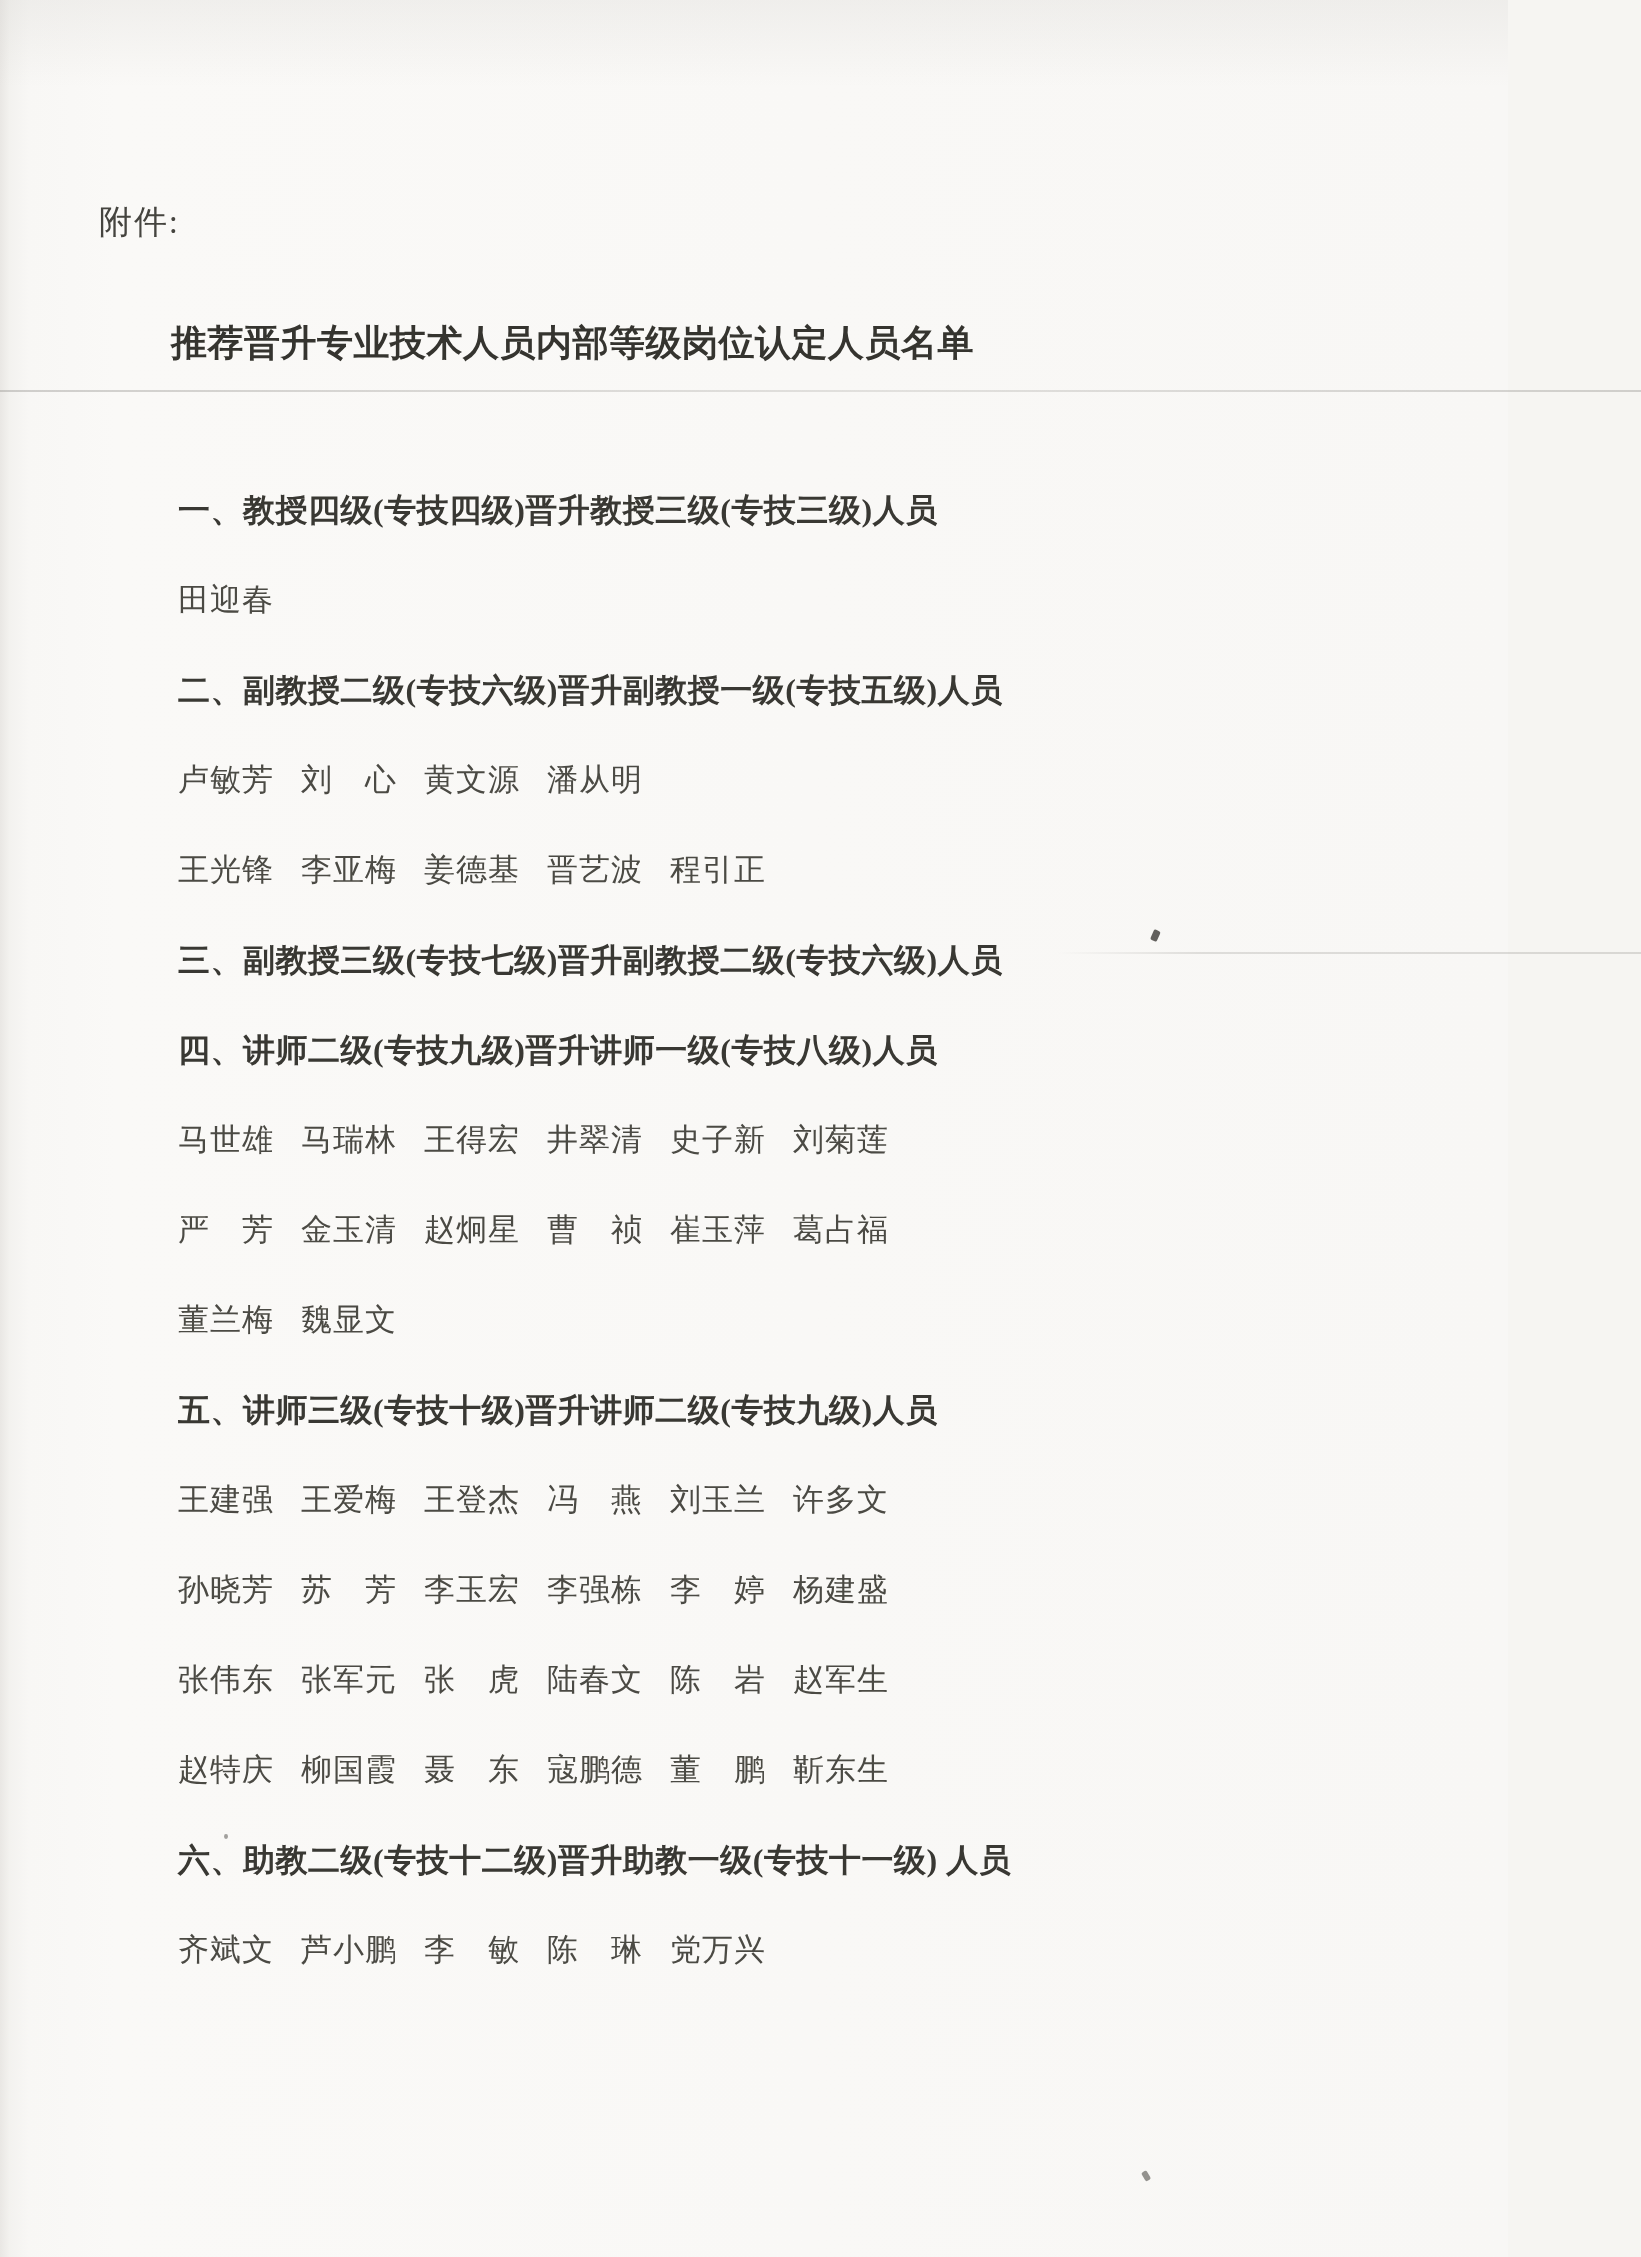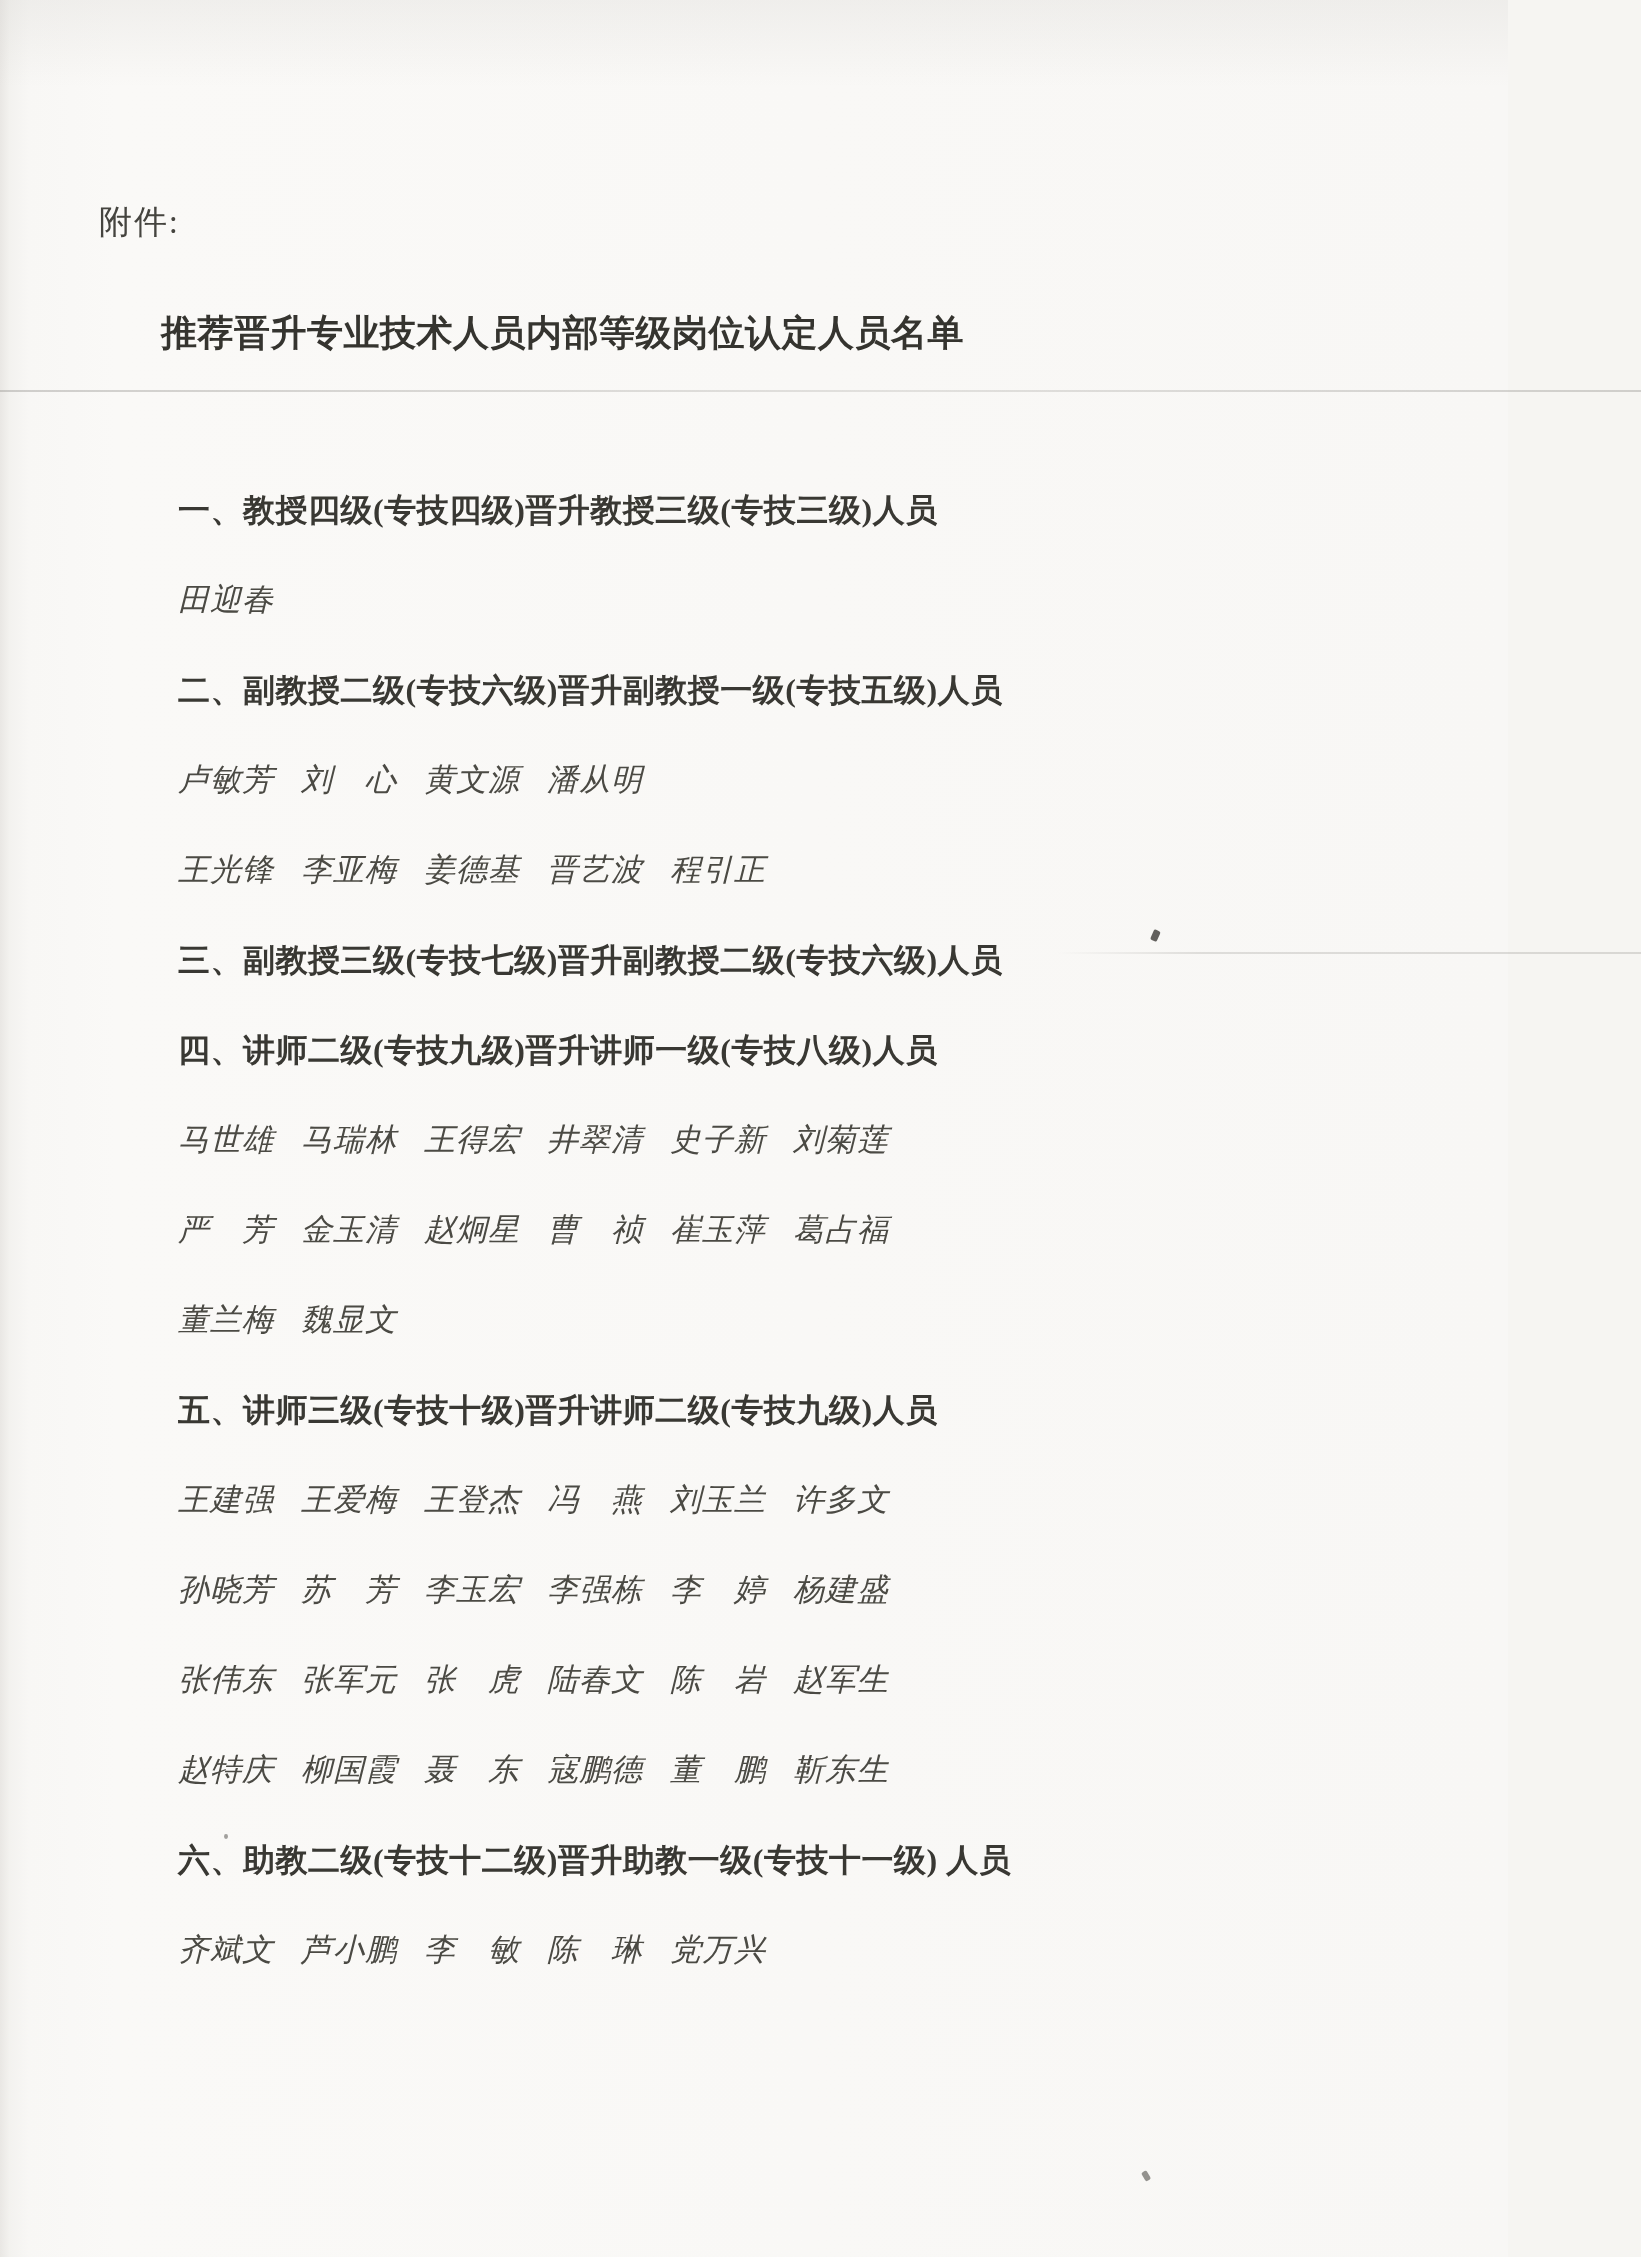--- a/index.html
+++ b/index.html
@@ -52,21 +52,21 @@
     left: 99px;
     font-size: 33px;
     line-height: 42px;
     color: #45443f;
     letter-spacing: 1.9px;
   }
   .title {
     position: absolute;
     top: 309px;
     left: 161px;
-    margin: 0;
+    margin: 10px;
     font-size: 36px;
     line-height: 48px;
     font-weight: bold;
     color: #35342f;
     letter-spacing: 0.5px;
   }
   .sections {
     position: absolute;
     top: 489px;
     left: 164px;
@@ -83,21 +83,20 @@
     font-size: 32px;
     line-height: 42px;
     font-weight: bold;
     color: #393833;
     letter-spacing: 0.5px;
   }
   .name-row {
     display: flex;
     gap: 27px;
     align-items: flex-start;
-    font-style: italic;
   }
   .person-name {
     font-size: 31px;
     line-height: 42px;
     color: #4b4a44;
     letter-spacing: 1px;
   }
   .speck {
     position: absolute;
     background: rgba(70,68,64,0.72);

